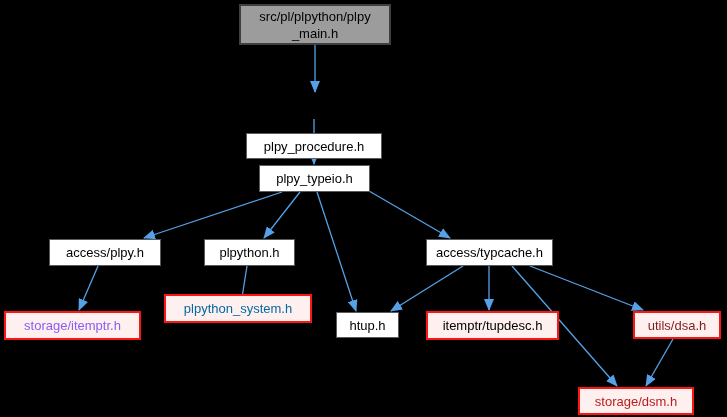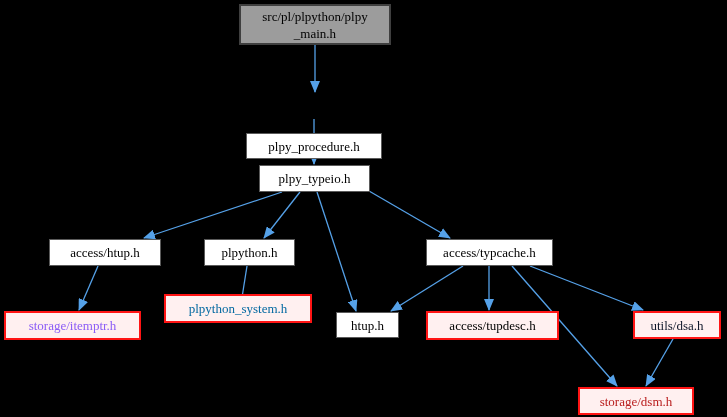--- a/index.html
+++ b/index.html
@@ -6,21 +6,21 @@
     margin: 0;
     padding: 0;
     background: #000000;
   }
   #canvas {
     position: relative;
     width: 727px;
     height: 417px;
     background: #000000;
     overflow: hidden;
-    font-family: Liberation Serif, serif;
+    font-family: Liberation Sans, sans-serif;
   }
   #edges {
     position: absolute;
     left: 0;
     top: 0;
     width: 727px;
     height: 417px;
     pointer-events: none;
   }
   .node {
@@ -64,23 +64,23 @@
         <line x1="512" y1="266" x2="617" y2="386" stroke="#55a1e8" stroke-width="1.3" marker-end="url(#arrowhead)"></line>
         <line x1="530" y1="266" x2="643" y2="310" stroke="#55a1e8" stroke-width="1.3" marker-end="url(#arrowhead)"></line>
         <line x1="673" y1="339" x2="646" y2="386" stroke="#55a1e8" stroke-width="1.3" marker-end="url(#arrowhead)"></line>
       </g>
   </svg>
   <div id="node-layer">
       <div class="node current" style="left: 239px; top: 4px; width: 152px; height: 41px; background: rgb(156, 156, 156); border-color: rgb(63, 63, 63); color: rgb(0, 0, 0);">src/pl/plpython/plpy
 _main.h</div>
       <div class="node normal" style="left: 246px; top: 93px; width: 136px; height: 26px; background: rgb(255, 255, 255); border-color: rgb(90, 90, 90); color: rgb(0, 0, 0); margin-top: 40px;">plpy_procedure.h</div>
       <div class="node normal" style="left: 259px; top: 165px; width: 111px; height: 27px; background: rgb(255, 255, 255); border-color: rgb(90, 90, 90); color: rgb(0, 0, 0);">plpy_typeio.h</div>
-      <div class="node normal" style="left: 49px; top: 239px; width: 112px; height: 27px; background: rgb(255, 255, 255); border-color: rgb(90, 90, 90); color: rgb(0, 0, 0);">access/htup.h</div>
+      <div class="node normal" style="left: 49px; top: 239px; width: 112px; height: 27px; background: rgb(255, 255, 255); border-color: rgb(90, 90, 90); color: rgb(0, 0, 0);">access/plpy.h</div>
       <div class="node normal" style="left: 204px; top: 239px; width: 91px; height: 27px; background: rgb(255, 255, 255); border-color: rgb(90, 90, 90); color: rgb(0, 0, 0);">plpython.h</div>
       <div class="node normal" style="left: 426px; top: 239px; width: 127px; height: 27px; background: rgb(255, 255, 255); border-color: rgb(90, 90, 90); color: rgb(0, 0, 0);">access/typcache.h</div>
       <div class="node red" style="left: 4px; top: 311px; width: 137px; height: 29px; background: rgb(255, 240, 240); border-color: rgb(255, 20, 20); color: #8b5cf6;">storage/itemptr.h</div>
       <div class="node red" style="left: 164px; top: 294px; width: 148px; height: 29px; background: rgb(255, 240, 240); border-color: rgb(255, 20, 20); color: #0369a1;">plpython_system.h</div>
       <div class="node normal" style="left: 336px; top: 312px; width: 63px; height: 26px; background: rgb(255, 255, 255); border-color: rgb(90, 90, 90); color: rgb(0, 0, 0);">htup.h</div>
-      <div class="node red" style="left: 426px; top: 311px; width: 133px; height: 29px; background: rgb(255, 240, 240); border-color: rgb(255, 20, 20); color: rgb(0, 0, 0);">access/tupdesc.h</div>
-      <div class="node red" style="left: 633px; top: 311px; width: 88px; height: 28px; background: rgb(255, 240, 240); border-color: rgb(255, 20, 20); color: #0f172a;">utils/dsa.h</div>
+      <div class="node red" style="left: 426px; top: 311px; width: 133px; height: 29px; background: rgb(255, 240, 240); border-color: rgb(255, 20, 20); color: rgb(0, 0, 0);">itemptr/tupdesc.h</div>
+      <div class="node red" style="left: 633px; top: 311px; width: 88px; height: 28px; background: rgb(255, 240, 240); border-color: rgb(255, 20, 20); color: #7f1d1d;">utils/dsa.h</div>
       <div class="node red" style="left: 578px; top: 387px; width: 116px; height: 28px; background: rgb(255, 240, 240); border-color: rgb(255, 20, 20); color: #b91c1c;">storage/dsm.h</div>
     </div>
 </div>
 
 </body></html>

